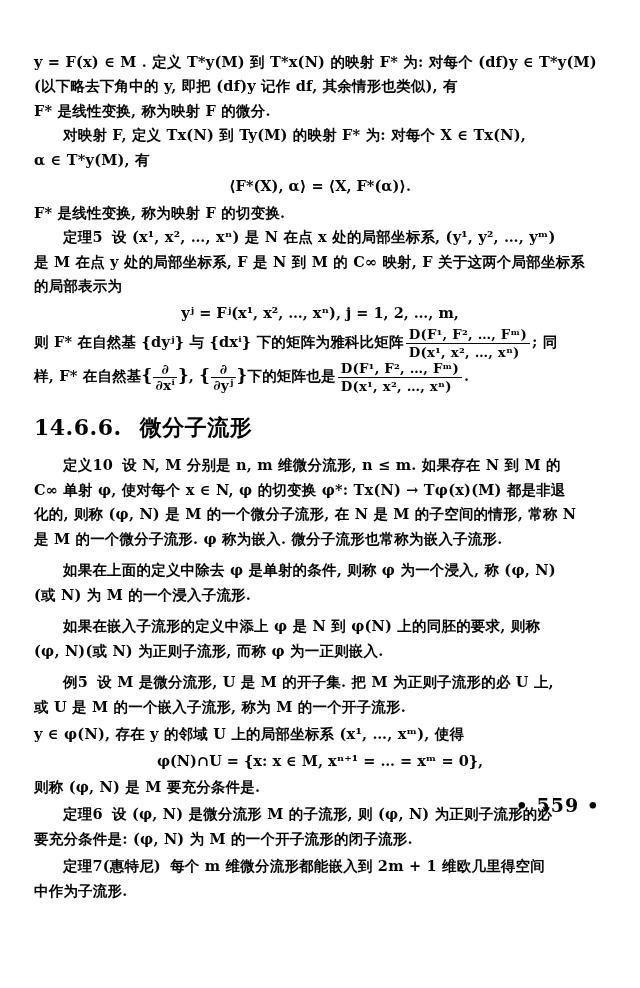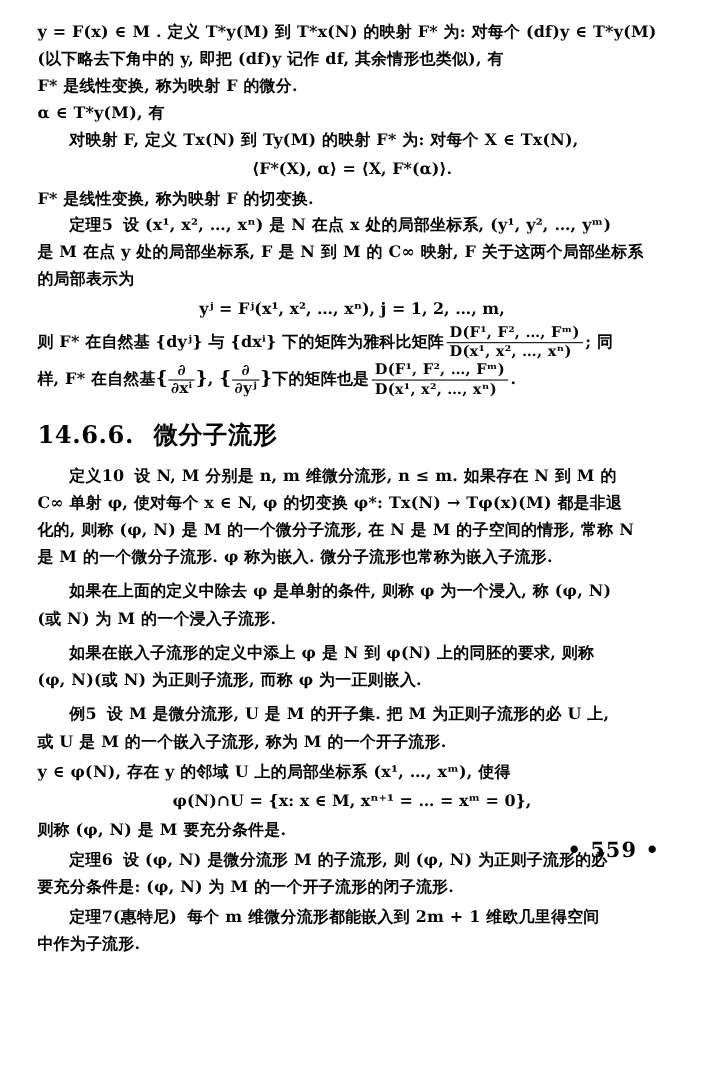--- a/index.html
+++ b/index.html
@@ -15,20 +15,21 @@
     position: relative;
     overflow: hidden;
   }
   .page {
     position: relative;
     width: 640px;
     height: 800px;
     box-sizing: border-box;
     padding: 18px 34px 10px 34px;
     filter: contrast(1.05);
+    margin-top: 32px;
   }
   .para {
     font-size: 14.5px;
     line-height: 1.62;
     text-align: justify;
     margin: 0 0 1px 0;
     letter-spacing: 0.2px;
     font-weight: 600;
   }
   .indent {
@@ -102,22 +103,22 @@
   .gap-m { height: 7px; }
 </style>
 </head>
 <body>
 
 <div class="page">
 
   <p class="para">y = F(x) ∈ M . 定义 T*y(M) 到 T*x(N) 的映射 F* 为: 对每个 (df)y ∈ T*y(M)</p>
   <p class="para">(以下略去下角中的 y, 即把 (df)y 记作 df, 其余情形也类似), 有</p>
   <p class="para">F* 是线性变换, 称为映射 F 的微分.</p>
+  <p class="para indent">对映射 F, 定义 Tx(N) 到 Ty(M) 的映射 F* 为: 对每个 X ∈ Tx(N),</p>
   <p class="para">α ∈ T*y(M), 有</p>
-  <p class="para indent">对映射 F, 定义 Tx(N) 到 Ty(M) 的映射 F* 为: 对每个 X ∈ Tx(N),</p>
   <div class="eq">⟨F*(X), α⟩ = ⟨X, F*(α)⟩.</div>
   <p class="para">F* 是线性变换, 称为映射 F 的切变换.</p>
 
   <p class="para indent">
     <span class="lead">定理5</span>
     <span>设 (x¹, x², …, xⁿ) 是 N 在点 x 处的局部坐标系, (y¹, y², …, yᵐ)</span>
   </p>
   <p class="para">是 M 在点 y 处的局部坐标系, F 是 N 到 M 的 C∞ 映射, F 关于这两个局部坐标系</p>
   <p class="para">的局部表示为</p>
   <div class="eq">yʲ = Fʲ(x¹, x², …, xⁿ),  j = 1, 2, …, m,</div>

